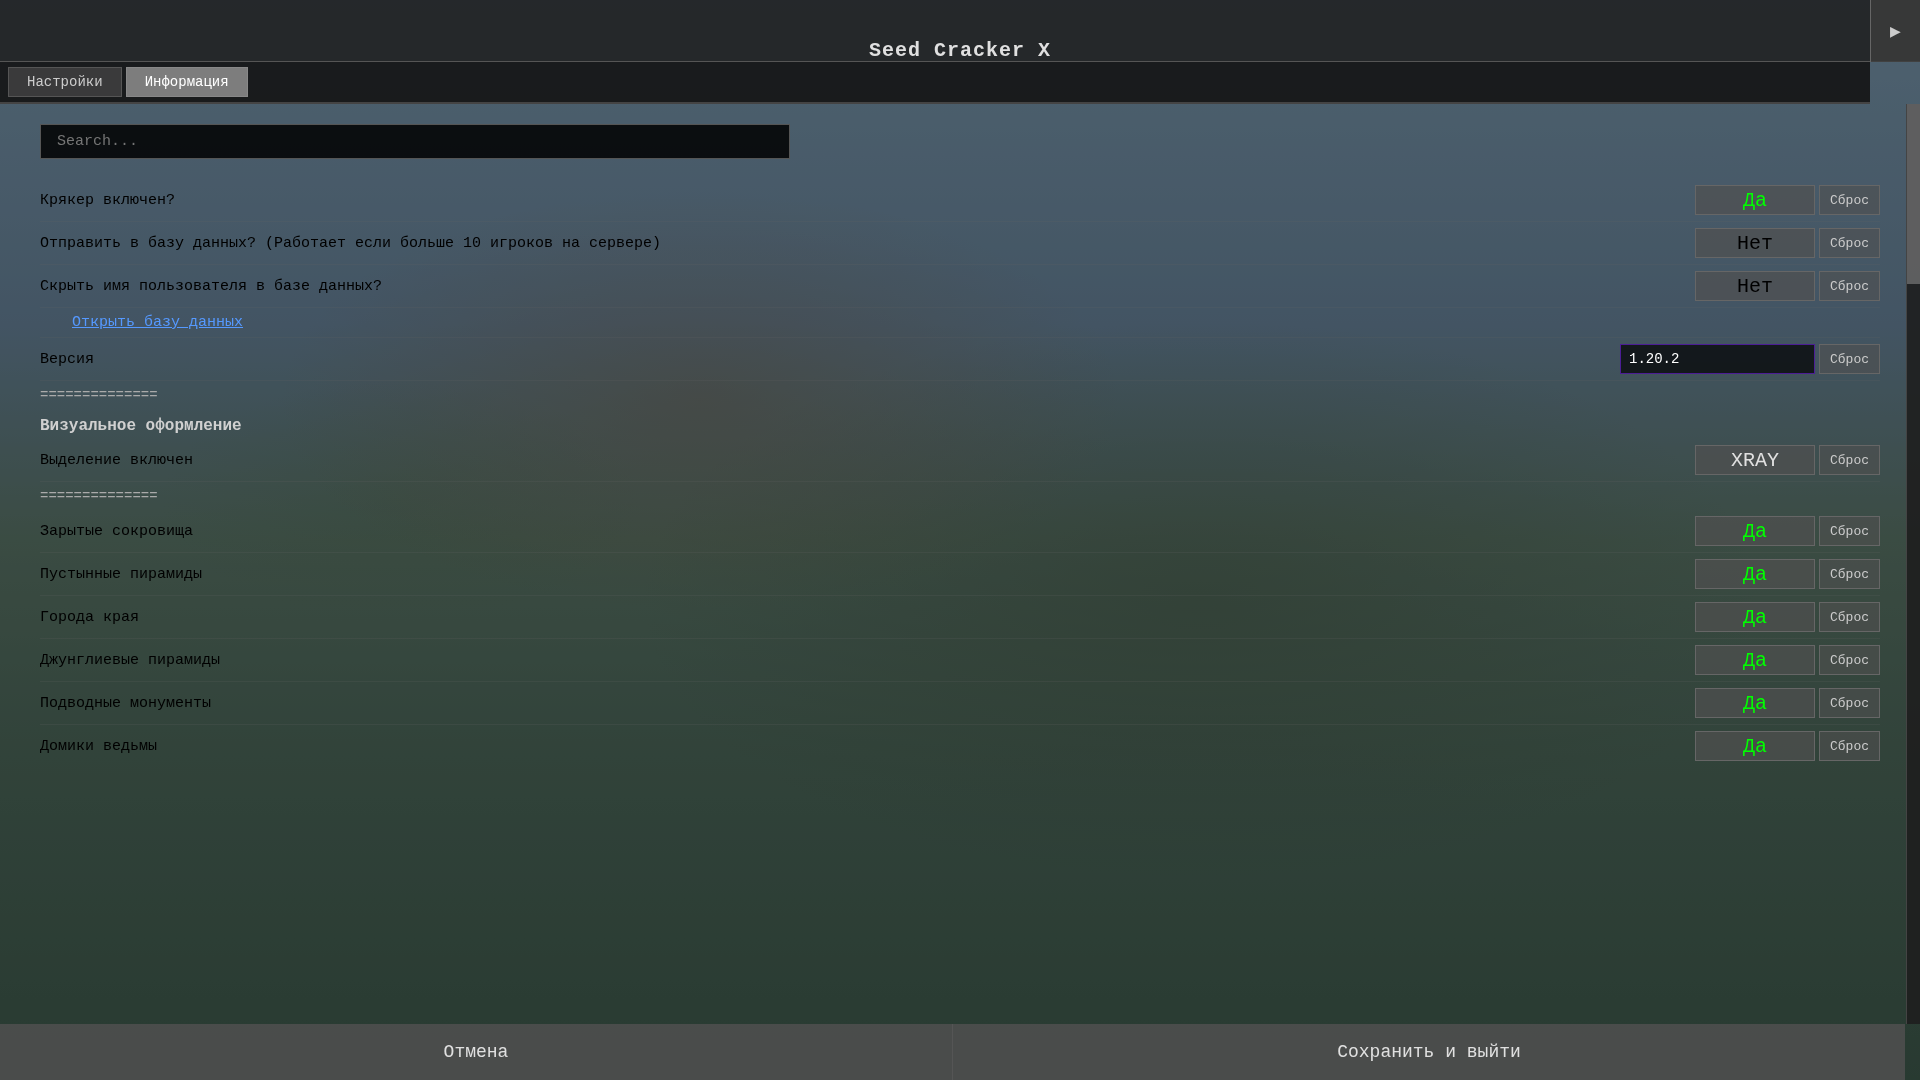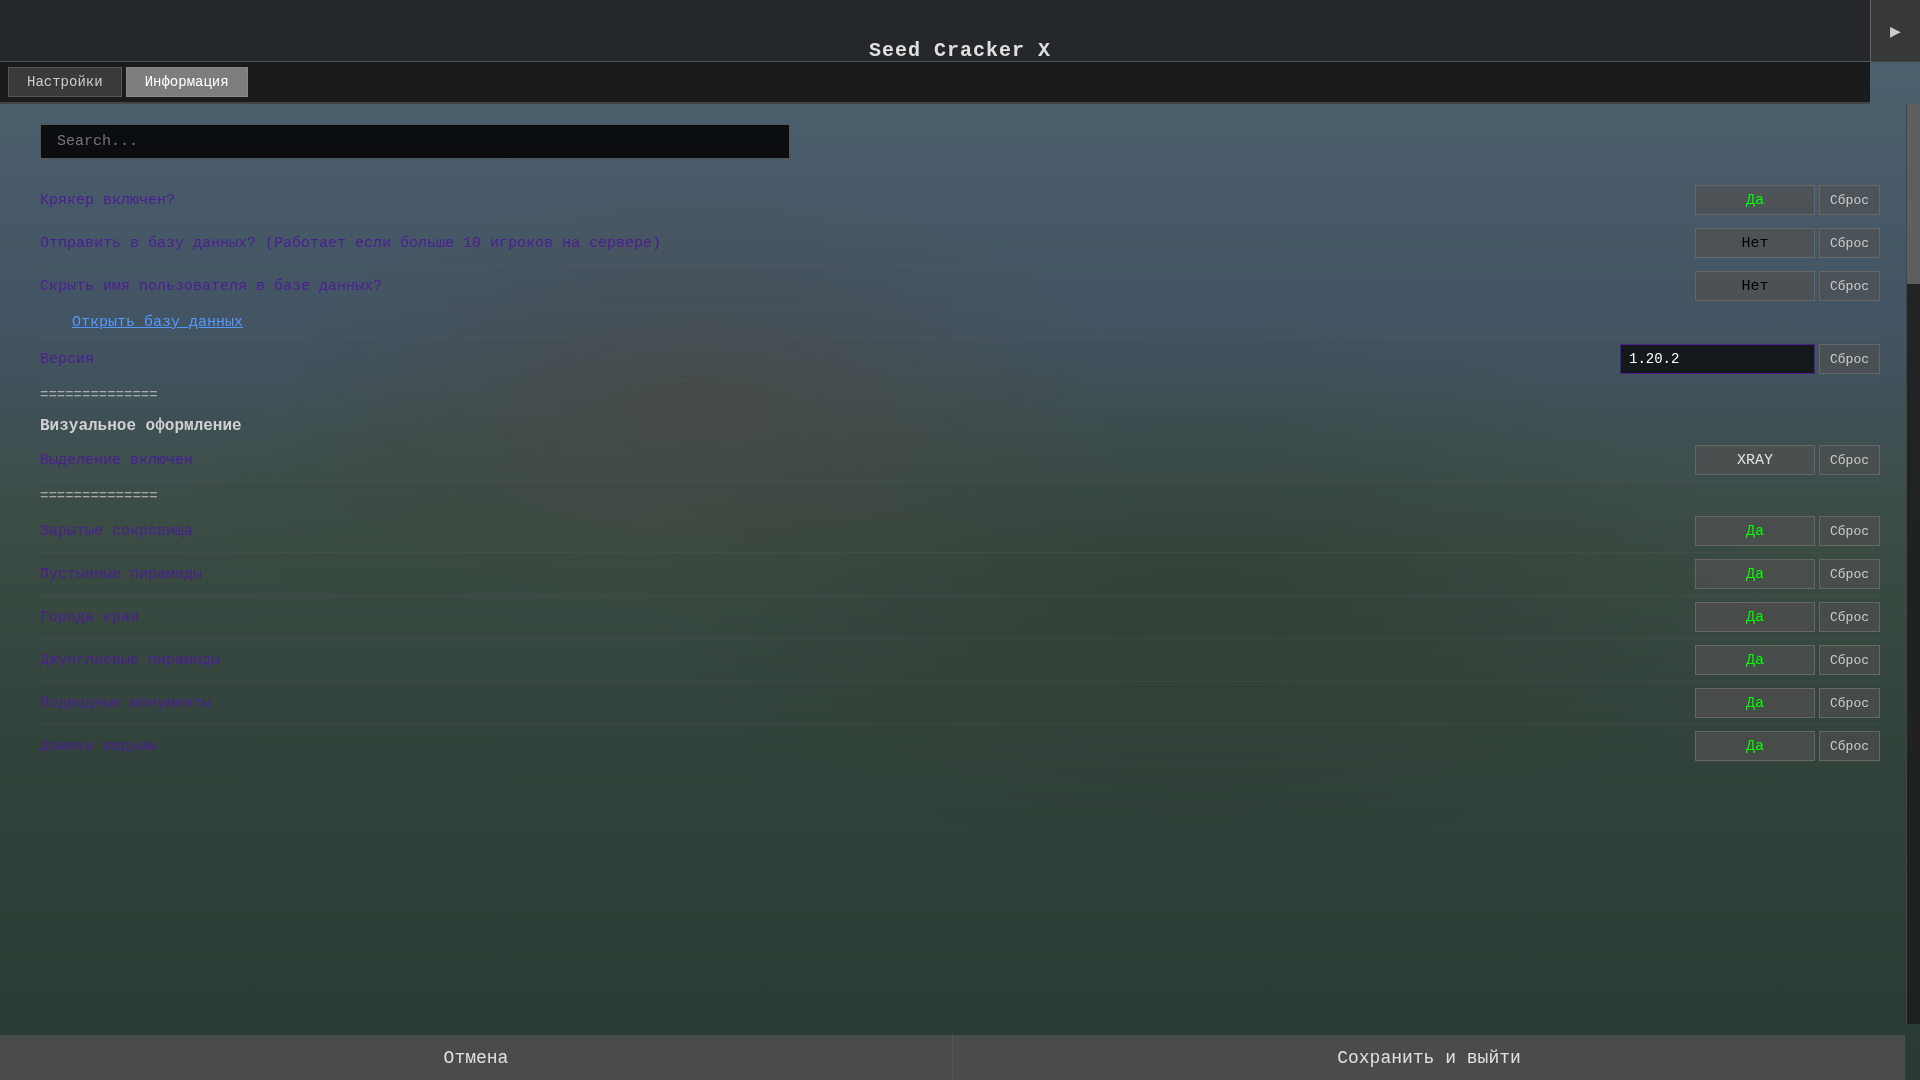--- a/index.html
+++ b/index.html
@@ -147,38 +147,38 @@
       display: flex;
       align-items: center;
       justify-content: space-between;
       padding: 6px 0;
       border-bottom: 1px solid rgba(100,100,100,0.2);
     }
     .settings-row:last-child {
       border-bottom: none;
     }
     .row-label {
-      color: #4c1d95;
+      color: #000000;
       font-size: 15px;
       font-family: 'Courier New', monospace;
     }
     .row-controls {
       display: flex;
       align-items: center;
       gap: 4px;
     }
 
     
     .value-btn {
       min-width: 120px;
       height: 30px;
       background: rgba(80,80,80,0.7);
       border: 1px solid #666;
       color: #fff;
-      font-size: 15px;
+      font-size: 20px;
       font-family: 'Courier New', monospace;
       cursor: pointer;
       display: flex;
       align-items: center;
       justify-content: center;
       padding: 10px 12px;
     }
     .value-btn.green { color: #00ff00; }
     .value-btn.red { color: #000000; }
     .value-btn.xray { color: #e0e0e0; }
@@ -234,21 +234,21 @@
       font-weight: bold;
       font-family: 'Courier New', monospace;
     }
 
     
     .bottom-bar {
       position: absolute;
       bottom: 0;
       left: 0;
       right: 15px;
-      height: 45px;
+      height: 56px;
       z-index: 10;
       display: flex;
     }
     .bottom-btn {
       flex: 1;
       border: none;
       font-size: 18px;
       font-family: 'Courier New', monospace;
       cursor: pointer;
     }

